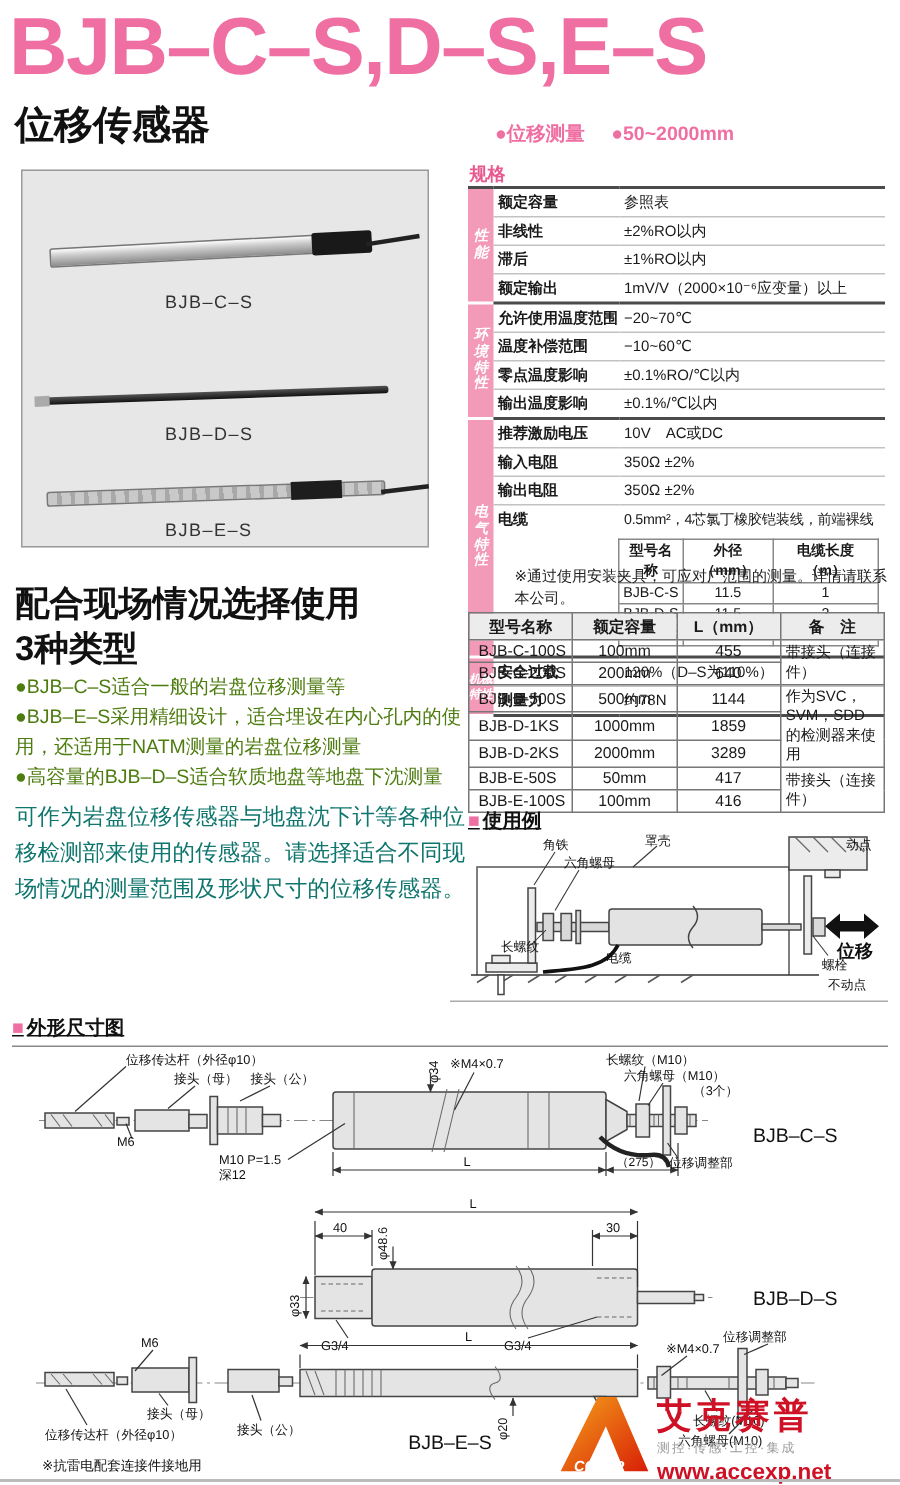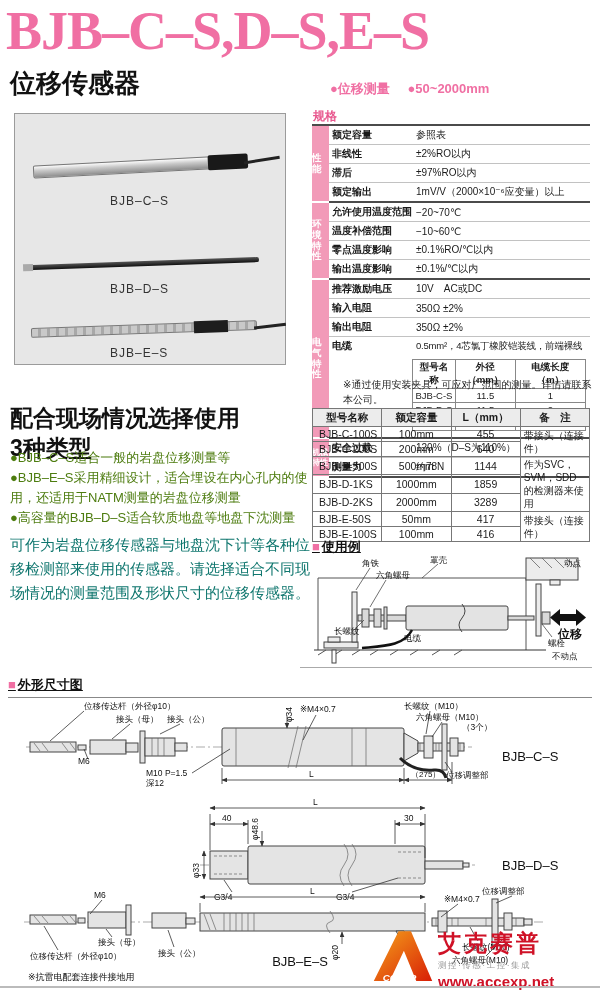--- a/index.html
+++ b/index.html
@@ -2,21 +2,21 @@
 <html><head>
 <meta charset="utf-8">
 <style>
   * { margin:0; padding:0; box-sizing:border-box; }
   html,body { background:#fff; }
   body { font-family:"Liberation Sans","DejaVu Sans",sans-serif; color:#1a1a1a; }
   #page { position:relative; width:600px; height:990px; background:#fff; overflow:hidden; }
 
   
   .title { position:absolute; left:6px; top:0px; font-size:54px; font-weight:bold;
-           color:#f06fa3; letter-spacing:-1px; white-space:nowrap;font-family:Liberation Serif, serif; }
+           color:#f06fa3; letter-spacing:-1px; white-space:nowrap; }
   .subtitle { position:absolute; left:10px; top:66px; font-size:26px; font-weight:bold; color:#111; }
   .feat { position:absolute; left:330px; top:80px; font-size:13px; font-weight:bold; color:#f06fa3; }
   .feat span { margin-right:14px; }
 
   
   .photo { position:absolute; left:14px; top:113px; width:272px; height:252px;
            background:#e7e7e7; border:1px solid #9b9b9b; }
   .rod { position:absolute; border-radius:2px; }
   .rod-c { left:18px; top:46px; width:214px; height:13px;
            background:linear-gradient(#fcfcfc,#c9c9c9 40%,#8d8d8d); transform:rotate(-3deg); border:1px solid #777;}
@@ -26,32 +26,32 @@
            background:linear-gradient(#555,#111); transform:rotate(-2deg);}
   .rod-d .tip { position:absolute; left:-8px; top:-1px; width:10px; height:7px; background:#aaa;}
   .rod-e { left:16px; top:210px; width:226px; height:10px;
            background:repeating-linear-gradient(90deg,#c9c9c9 0 6px,#a8a8a8 6px 9px); transform:rotate(-2deg); border:1px solid #777;}
   .rod-e .cap { position:absolute; right:28px; top:-2px; width:34px; height:12px; background:#1d1d1d;}
   .rod-e .cable { position:absolute; right:-30px; top:4px; width:32px; height:3px; background:#222; transform:rotate(-5deg);}
   .photo-lbl { position:absolute; font-size:12px; color:#333; letter-spacing:1px; }
   .pl-c { left:95px; top:80px; } .pl-d { left:95px; top:168px; } .pl-e { left:95px; top:232px; }
 
   
-  .intro-h { position:absolute; left:10px; top:388px; font-size:23px; font-weight:bold; line-height:1.3; color:#111;margin-top:16px;}
+  .intro-h { position:absolute; left:10px; top:388px; font-size:23px; font-weight:bold; line-height:1.3; color:#111;}
   .intro-b { position:absolute; left:10px; top:448px; width:298px; font-size:13px; font-weight:normal; line-height:1.55; color:#4d7c0f;}
   .intro-p { position:absolute; left:10px; top:533px; width:300px; font-size:15px; line-height:1.6; color:#0f766e;}
 
   
   .spec-title { position:absolute; left:313px; top:108px; font-size:12px; font-weight:bold; color:#e8598f;}
   table.spec { position:absolute; left:312px; top:124px; width:278px; border-collapse:collapse;
                font-size:10.5px; table-layout:fixed; }
   table.spec td { padding:2px 3px; height:15px; vertical-align:middle; }
   table.spec td.cat { width:17px; background:#f29ab8; color:#fff; font-weight:bold; font-size:9.5px;
-                      text-align:left; padding:1px 0; line-height:1.15; word-break:break-all;
-                      border-bottom:2px solid #fff; }
+                      text-align:center; padding:1px 0; line-height:1.15; word-break:break-all;
+                      border-bottom:2px solid #fff;font-style:italic; }
   table.spec td.cat.small { font-size:8px; }
   table.spec td.lbl { width:84px; font-weight:bold; white-space:nowrap; font-size:10px; }
   table.spec td.val { font-size:10px; white-space:nowrap; }
   table.spec tr.gfirst td { border-top:2px solid #4b4b4b; }
   table.spec tr.glast td.lbl, table.spec tr.glast td.val, table.spec tr.glast td.sub { border-bottom:2px solid #4b4b4b; }
   table.spec tr.inner td.lbl, table.spec tr.inner td.val { border-top:1px solid #c2c2c2;margin-top:32px; }
   table.cable { margin:2px 0 4px 80px; width:calc(100% - 81px); border-collapse:collapse; font-size:9.5px; }
   table.cable th, table.cable td { border:1px solid #888; text-align:center; padding:1px 2px; height:13px; }
   table.cable th { font-weight:bold; background:#fff; }
   .spec-notes { position:absolute; left:312px; top:377px; width:282px; font-size:10px; line-height:1.5; color:#222;padding-left:31px;}
@@ -133,21 +133,21 @@
       <td class="cat" rowspan="4">性能</td>
       <td class="lbl">额定容量</td>
       <td class="val">参照表</td>
     </tr>
     <tr class="inner">
           <td class="lbl">非线性</td>
           <td class="val">±2%RO以内</td>
         </tr>
     <tr class="inner">
           <td class="lbl">滞后</td>
-          <td class="val">±97%RO以内</td>
+          <td class="val">±1%RO以内</td>
         </tr>
     <tr class="inner">
           <td class="lbl">额定输出</td>
           <td class="val">1mV/V（2000×10⁻⁶应变量）以上</td>
         </tr>
     <tr class="gfirst">
       <td class="cat" rowspan="4">环境特性</td>
       <td class="lbl">允许使用温度范围</td>
       <td class="val">−20~70℃</td>
     </tr>

